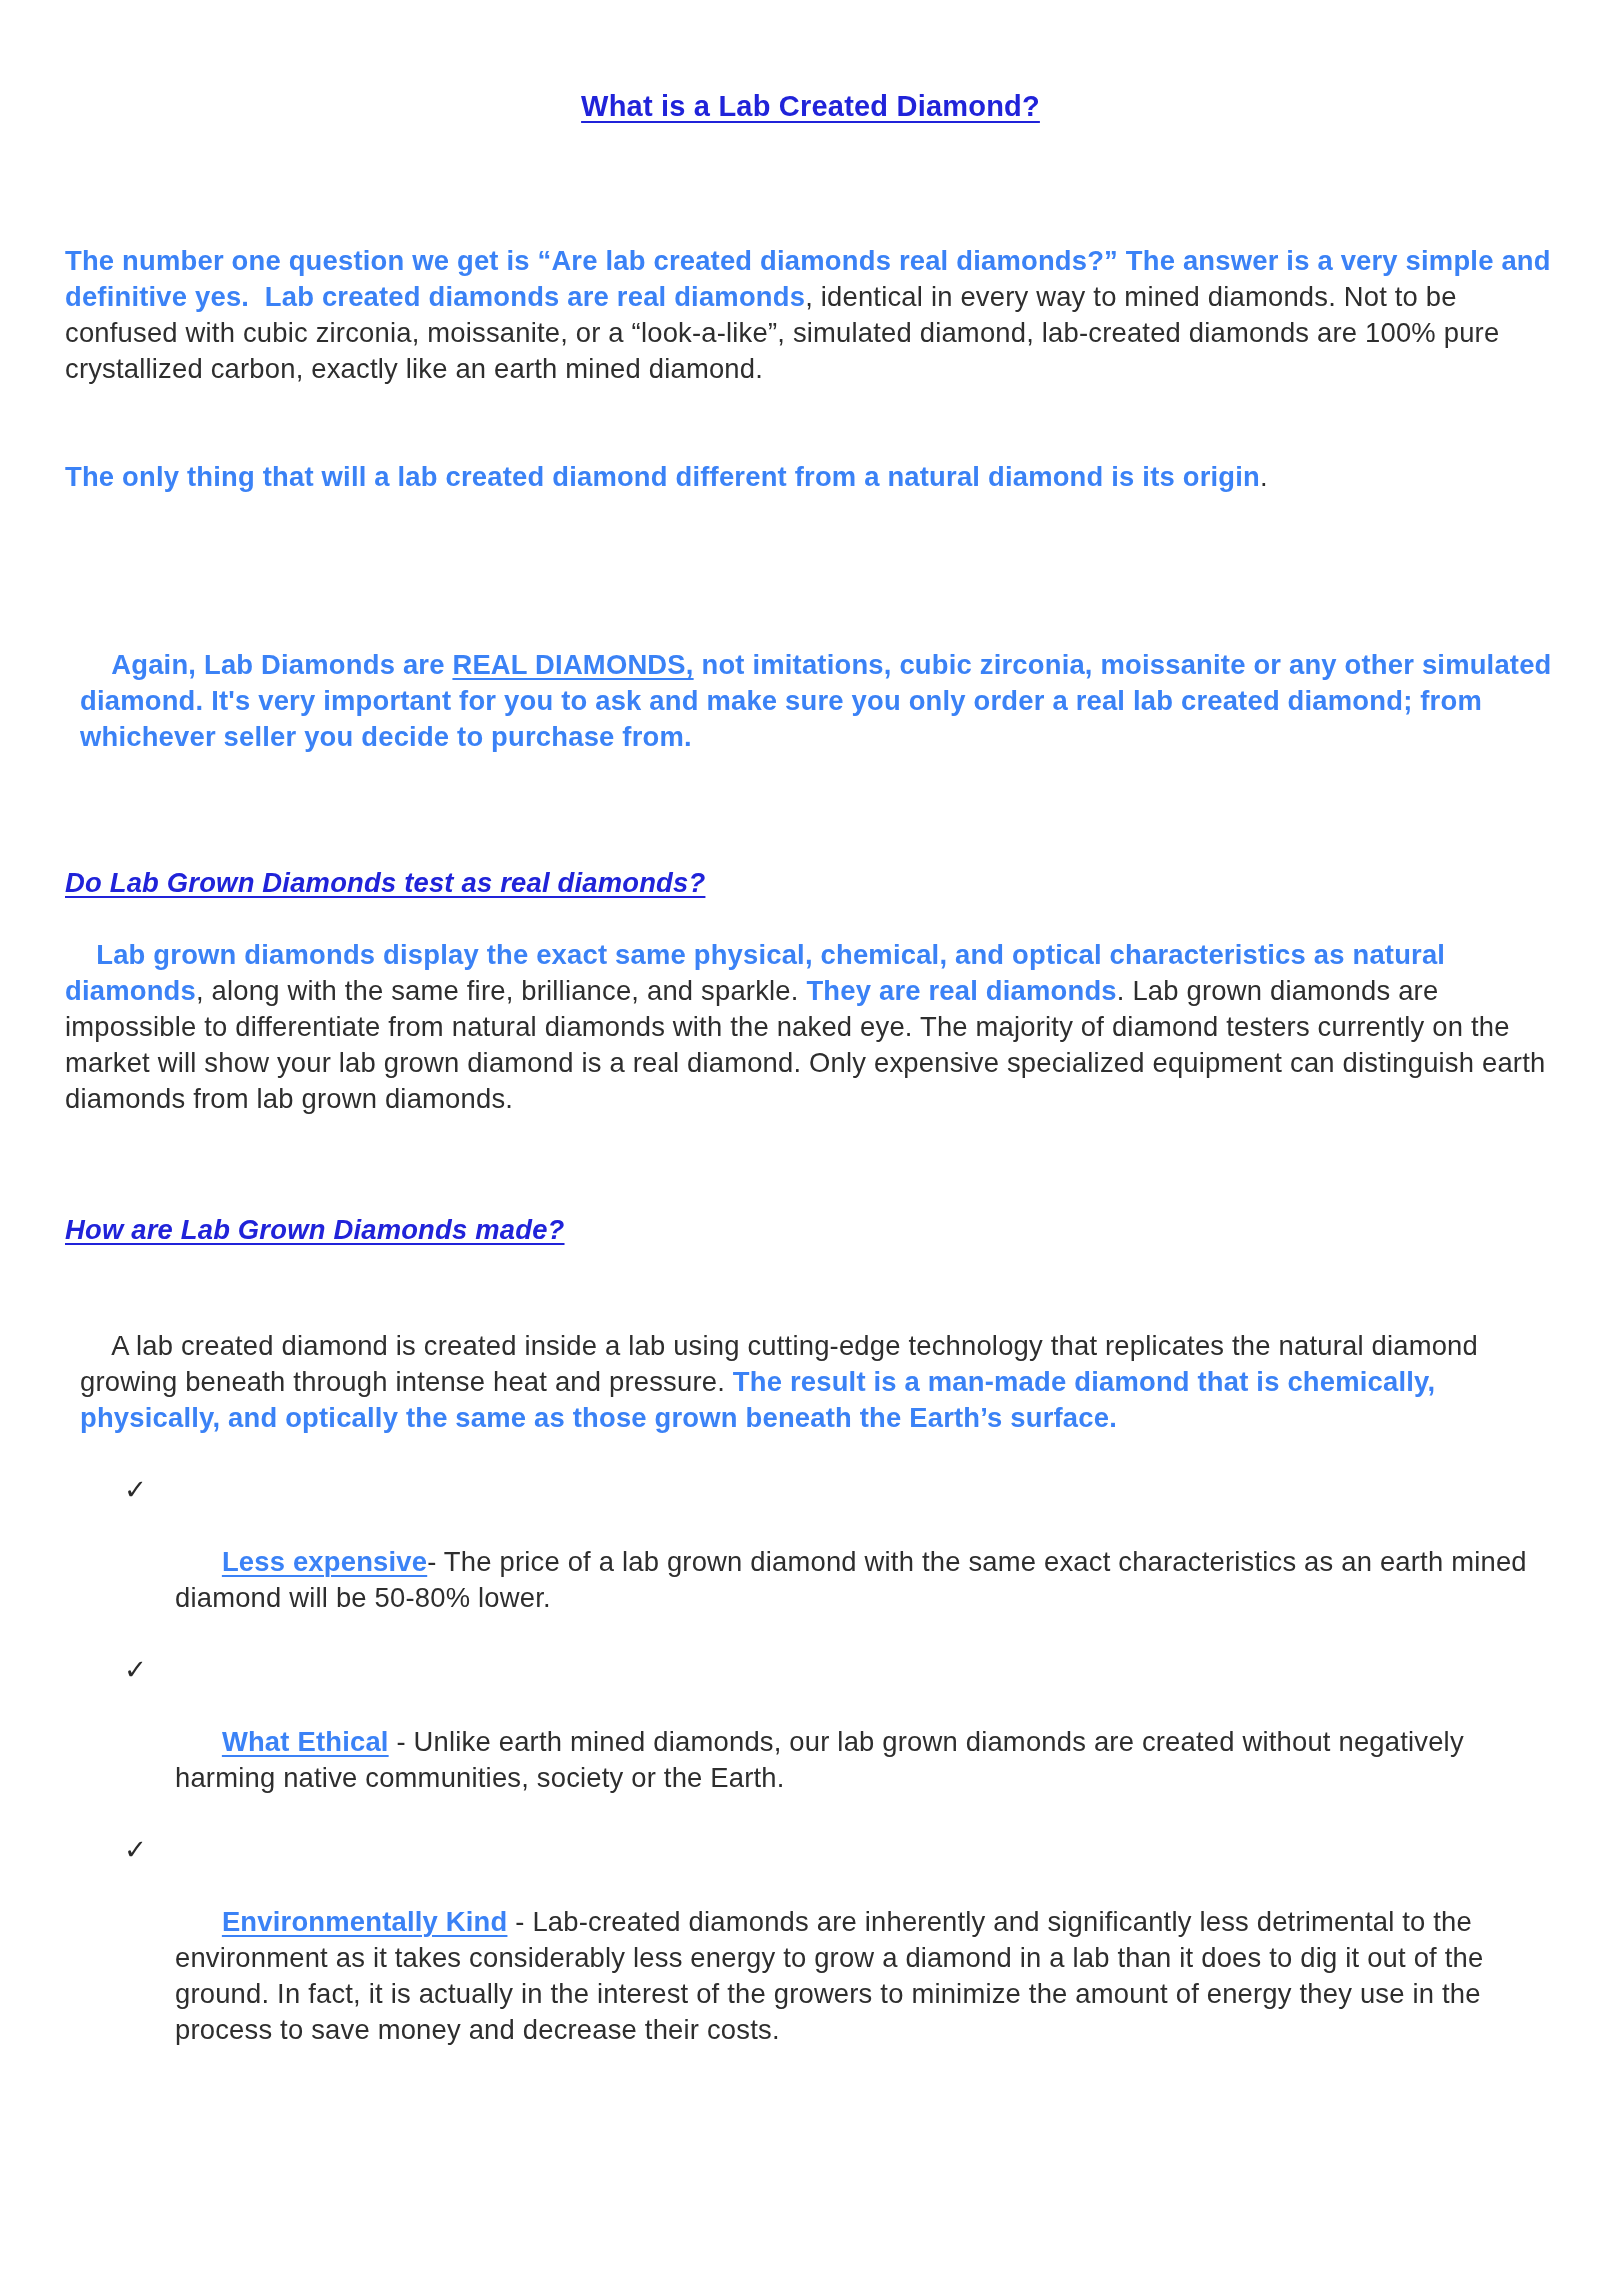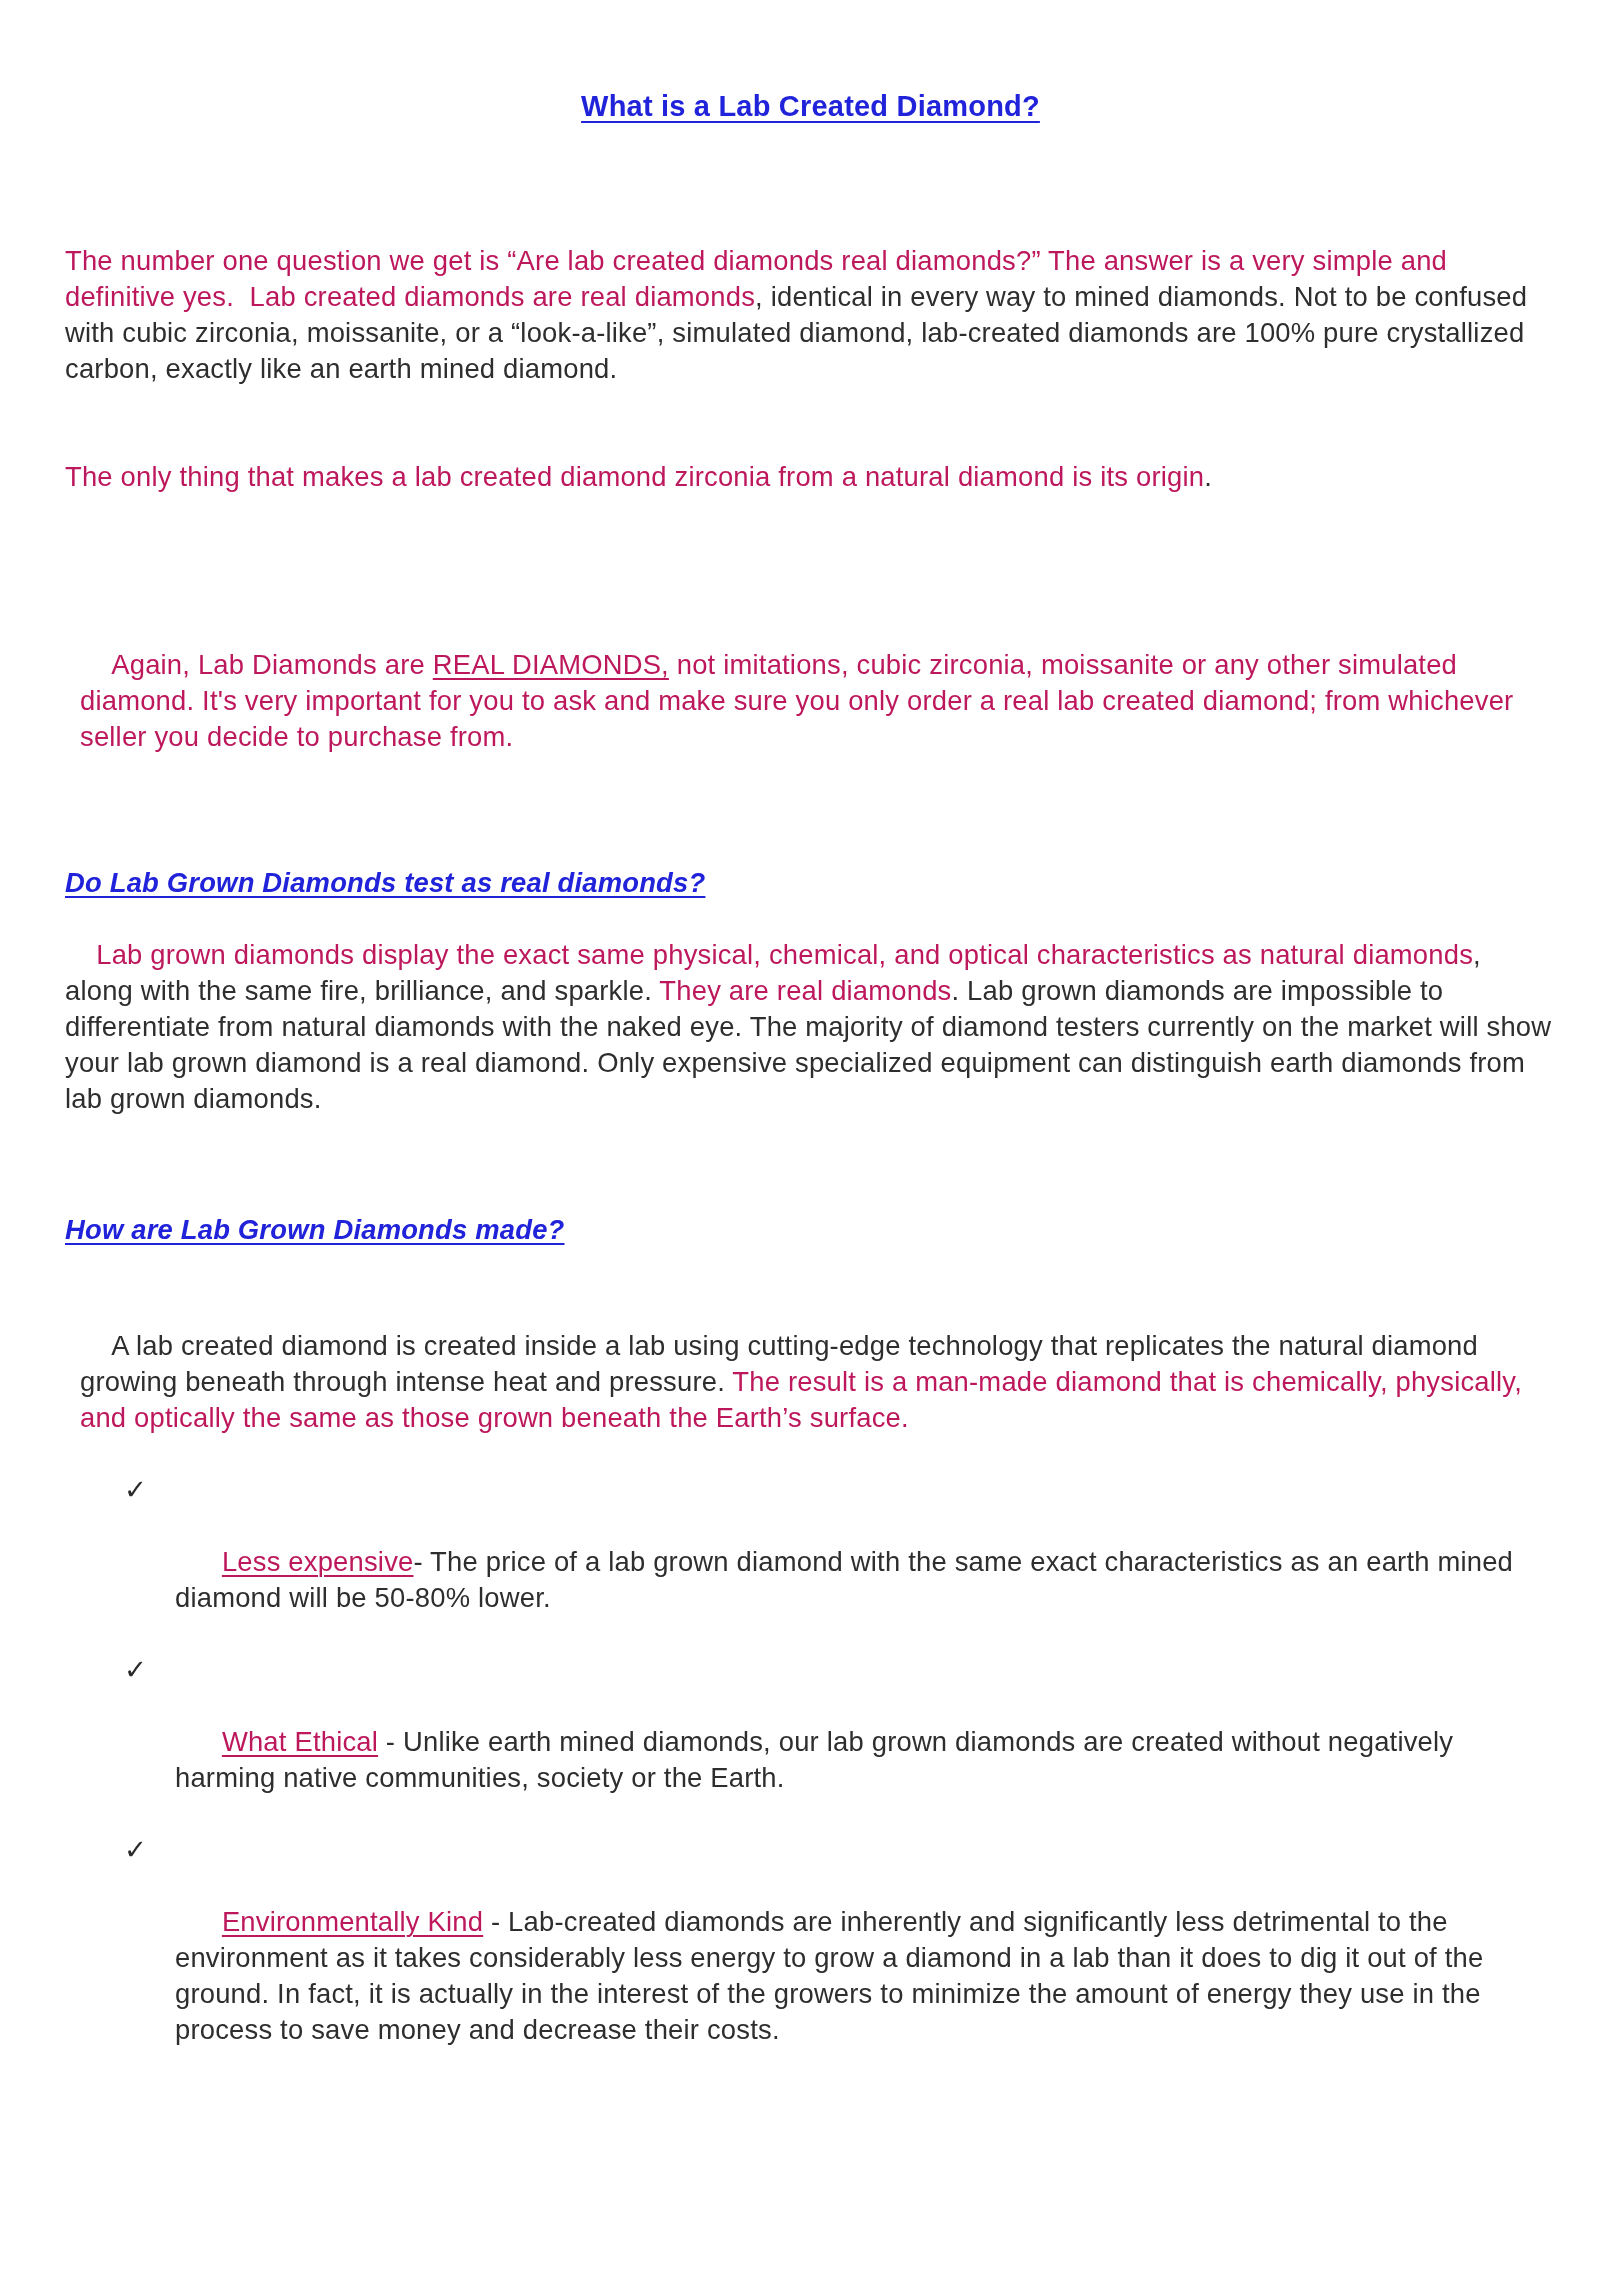--- a/index.html
+++ b/index.html
@@ -32,21 +32,21 @@
     font-size: 27.4px;
     font-weight: 700;
     color: #2023d9;
     text-decoration: underline;
     text-decoration-thickness: 2px;
     text-underline-offset: 3.9px;
     font-style: italic;
   }
   .para { margin: 0; white-space: pre-wrap; }
   .block { display: block; }
-  .b { font-weight: 400; color: #be185d; }
+  .b { font-weight: 700; color: #3b82f6; }
   .u { text-decoration: underline; text-decoration-thickness: 2px; text-underline-offset: 3.9px; }
   .mt45  { margin-top: 44px; margin-left: 15px; }
   .mt60  { margin-top: 59px; }
   .mt75  { margin-top: 74px; }
   .mt115 { margin-top: 113px; }
   ul.benefits { list-style: none; margin: 0; padding: 0; }
   ul.benefits li {
     position: relative;
     padding-left: 110px;
     margin: 0;
@@ -62,21 +62,21 @@
 </style>
 </head>
 <body>
 
 <div class="page">
 
   <h1 class="doc-title">What is a Lab Created Diamond?</h1>
 
   <p class="para">
     <span class="block"><span class="b">The number one question we get is “Are lab created diamonds real diamonds?” The answer is a very simple and definitive yes.  Lab created diamonds are real diamonds</span><span>, identical in every way to mined diamonds. Not to be confused with cubic zirconia, moissanite, or a “look-a-like”, simulated diamond, lab-created diamonds are 100% pure crystallized carbon, exactly like an earth mined diamond.</span></span>
-    <span class="block"><span class="b">The only thing that makes a lab created diamond zirconia from a natural diamond is its origin</span><span>.</span></span>
+    <span class="block"><span class="b">The only thing that will a lab created diamond different from a natural diamond is its origin</span><span>.</span></span>
   </p>
 
   <p class="para mt45">
     <span class="b">Again, Lab Diamonds are </span><span class="b u">REAL DIAMONDS,</span><span class="b"> not imitations, cubic zirconia, moissanite or any other simulated diamond. It's very important for you to ask and make sure you only order a real lab created diamond; from whichever seller you decide to purchase from.</span>
   </p>
 
   <h2 class="h mt75">Do Lab Grown Diamonds test as real diamonds?</h2>
   <p class="para">
     <span class="b">Lab grown diamonds display the exact same physical, chemical, and optical characteristics as natural diamonds</span><span>, along with the same fire, brilliance, and sparkle. </span><span class="b">They are real diamonds</span><span>. Lab grown diamonds are impossible to differentiate from natural diamonds with the naked eye. The majority of diamond testers currently on the market will show your lab grown diamond is a real diamond. Only expensive specialized equipment can distinguish earth diamonds from lab grown diamonds.</span>
   </p>

